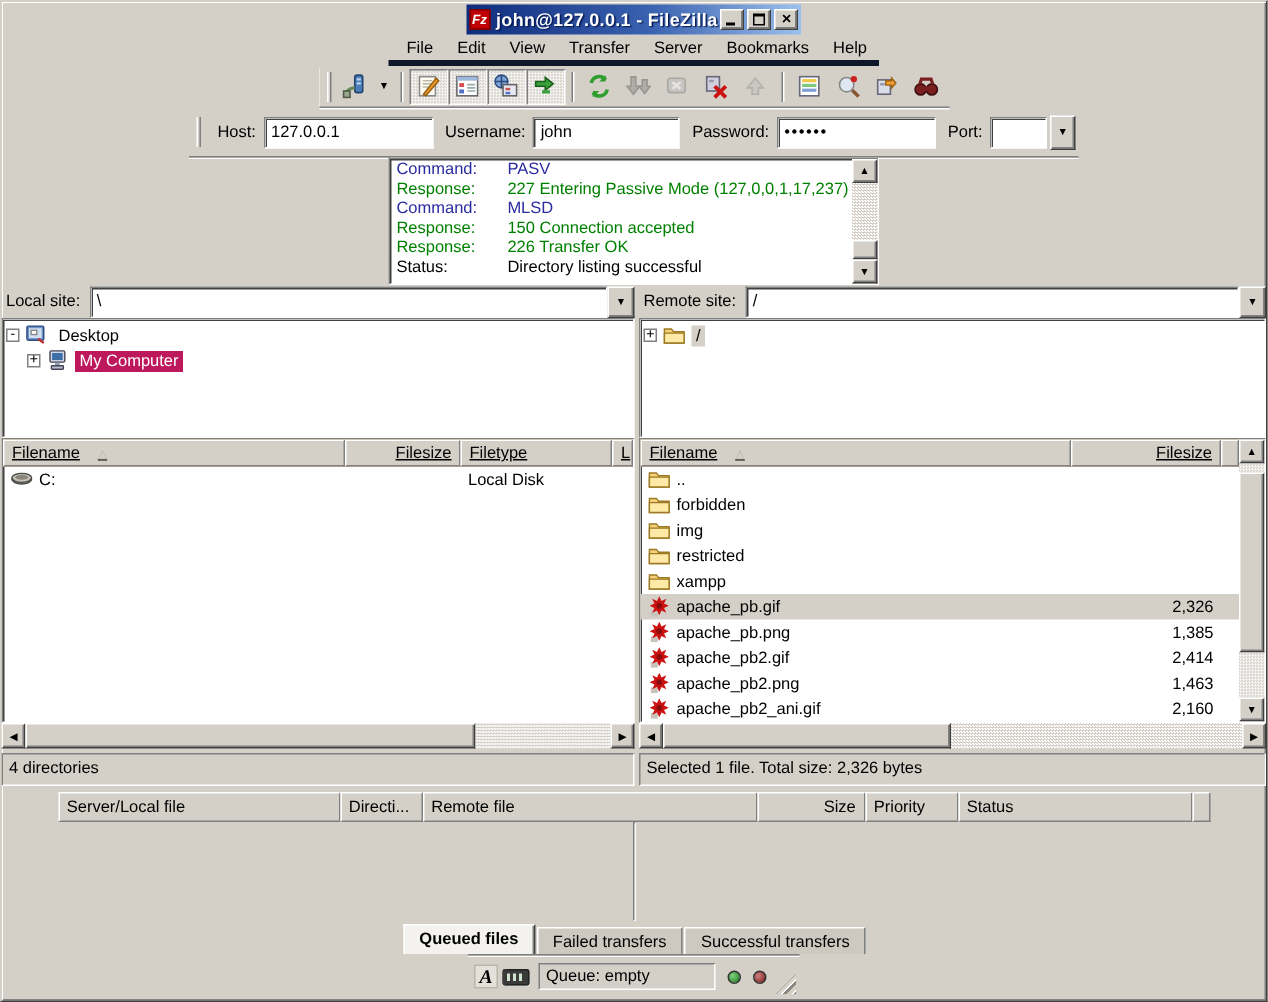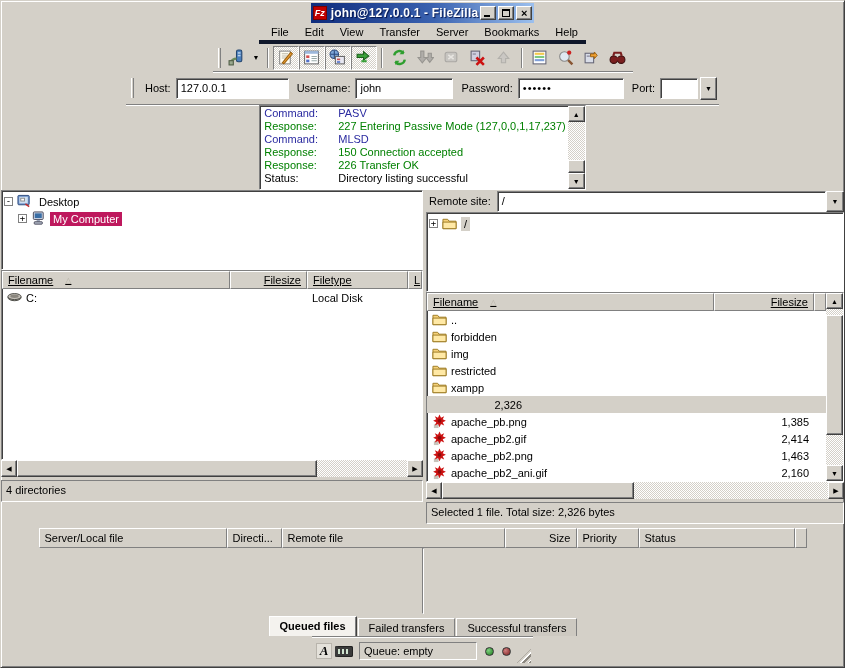--- a/index.html
+++ b/index.html
@@ -314,20 +314,27 @@
       <span class="sbtn">▲</span>
       <span class="strack checker"></span>
       <span class="sthumb" style="height:13px;"></span>
       <span class="sbtn">▼</span>
     </div>
   </div>
 
   <div class="panes">
 
     <div class="pane pane-local">
+      <div class="sitebar">
+        <span class="site-label">Local site:</span>
+        <div class="site-combo">
+          <div class="field site-field">\</div>
+          <span class="combo-dd">▼</span>
+        </div>
+      </div>
       <div class="treebox">
         <div class="trow">
           <span class="expander">-</span>
           <span class="ticon"><svg viewBox="0 0 16 16">
                 <rect x="1" y="1.5" width="12" height="10" rx="1" fill="#6f93c9" stroke="#2c4a7c"></rect>
                 <rect x="2.5" y="3" width="9" height="7" fill="#cfe0f2"></rect>
                 <rect x="4" y="4.5" width="4" height="3" fill="#fff" stroke="#888"></rect>
                 <path d="M9 10.5 l4 3" stroke="#c03030" stroke-width="1.6"></path>
               </svg></span>
           <span class="tlabel">Desktop</span>
@@ -461,20 +468,28 @@
             <span class="lcell" style="width:287px;">
                 <span class="ficon"><svg viewBox="0 0 16 14">
                     <path d="M1 2.5 h5 l1.5 2 H15 v8 H1 z" fill="#f5d179" stroke="#9c7a23"></path>
                     <path d="M1 5.5 h14 v7 h-14 z" fill="#ffe9a6" stroke="#9c7a23"></path>
                   </svg></span>
                 <span>xampp</span>
               </span>
             <span class="lcell right" style="width:100px;"></span>
           </div>
           <div class="lrow sel">
+            <span class="lcell" style="width:287px;">
+                <span class="ficon"><svg viewBox="0 0 16 16">
+                    <rect x="2" y="11" width="5" height="4" fill="#c8c4bc"></rect>
+                    <path d="M8 0.5 l1.6 3.4 3.4-1.6 -1.6 3.4 3.4 1.6 -3.4 1.6 1.6 3.4 -3.4-1.6 -1.6 3.4 -1.6-3.4 -3.4 1.6 1.6-3.4 -3.4-1.6 3.4-1.6 -1.6-3.4 3.4 1.6 z" fill="#cc1111"></path>
+                    <circle cx="8" cy="7.3" r="2" fill="#8a0b0b"></circle>
+                  </svg></span>
+                <span>apache_pb.gif</span>
+              </span>
             <span class="lcell right" style="width:100px;">2,326</span>
             <span class="lcell" style="flex:1;"></span>
           </div>
           <div class="lrow">
             <span class="lcell" style="width:287px;">
                 <span class="ficon"><svg viewBox="0 0 16 16">
                     <rect x="2" y="11" width="5" height="4" fill="#c8c4bc"></rect>
                     <path d="M8 0.5 l1.6 3.4 3.4-1.6 -1.6 3.4 3.4 1.6 -3.4 1.6 1.6 3.4 -3.4-1.6 -1.6 3.4 -1.6-3.4 -3.4 1.6 1.6-3.4 -3.4-1.6 3.4-1.6 -1.6-3.4 3.4 1.6 z" fill="#cc1111"></path>
                     <circle cx="8" cy="7.3" r="2" fill="#8a0b0b"></circle>
                   </svg></span>

